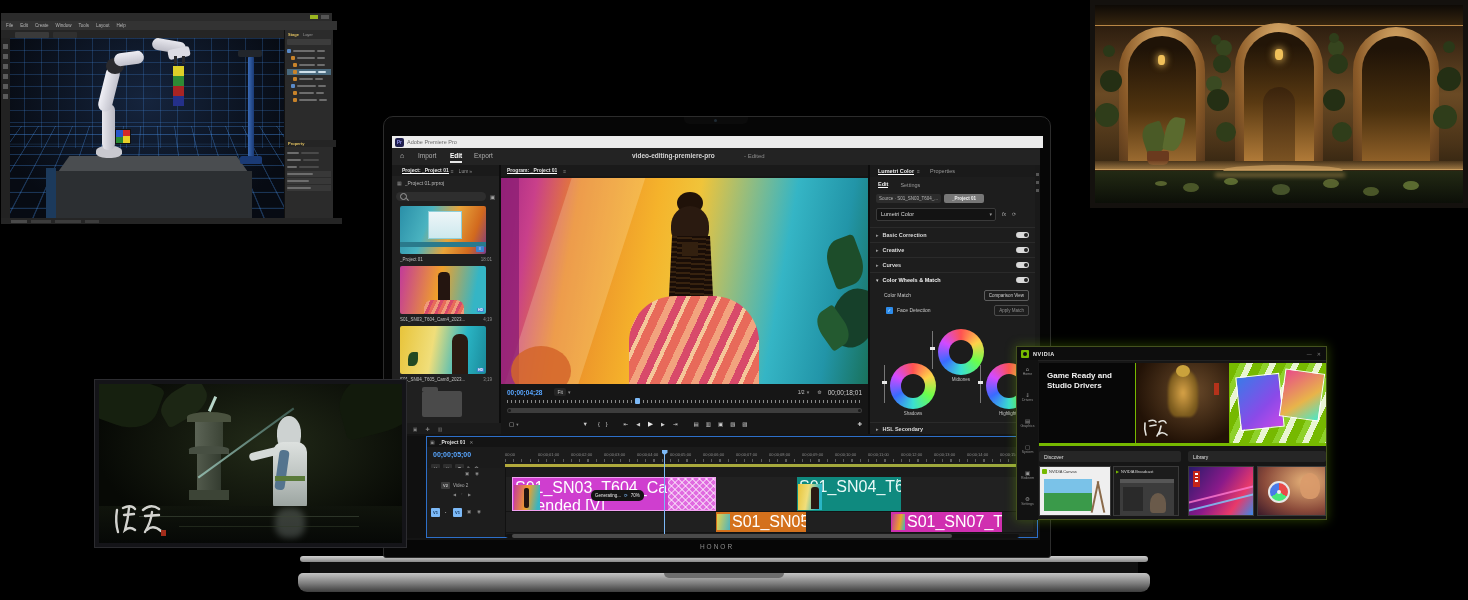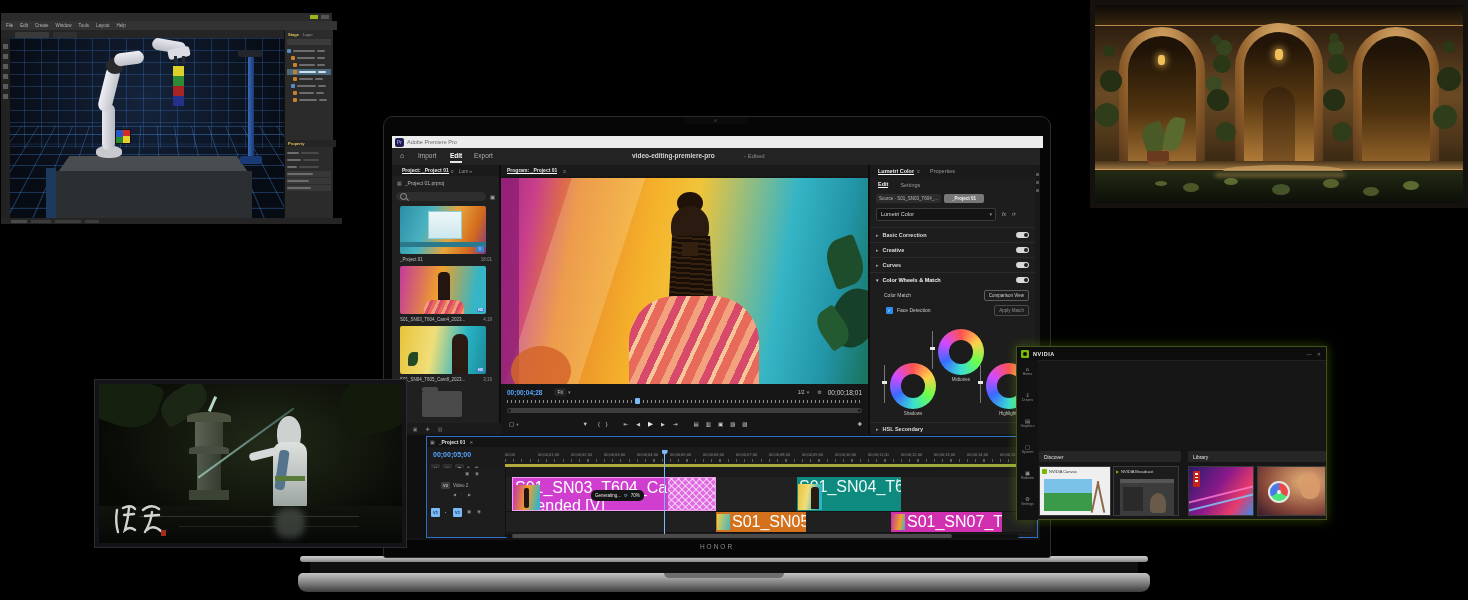--- a/index.html
+++ b/index.html
@@ -613,20 +613,44 @@
       <div class="a" style="left:0;top:110px;width:21px;text-align:center">
         <div class="f55" style="color:#9a9a9a">▣</div>
         <div class="f35" style="color:#8f8f8f">Redeem</div>
       </div>
       <div class="a" style="left:0;top:136px;width:21px;text-align:center">
         <div class="f55" style="color:#9a9a9a">⚙</div>
         <div class="f35" style="color:#8f8f8f">Settings</div>
       </div>
     </div>
 
+    <div class="a" style="left:22px;top:16px;width:287px;height:83px;background:#76b900">
+      <div class="a" style="left:0;top:0;width:96px;height:80px;background:#070707">
+        <div class="f8 b" style="padding:8px 8px 0 8px;color:#f2f2f2;line-height:1.25">Game Ready and Studio Drivers</div>
+      </div>
+      <div class="a" style="left:97px;top:0;width:93px;height:80px;background:radial-gradient(at 60% 35%,#6a4a2a,#221206 72%);overflow:hidden">
+        <div class="a" style="left:32px;top:6px;width:30px;height:48px;background:radial-gradient(#d8a347,#7a5a1d 70%);border-radius:45% 45% 30% 30%;filter:blur(1px)"></div>
+        <div class="a" style="left:40px;top:2px;width:14px;height:12px;background:#caa23c;border-radius:50%"></div>
+        <svg class="a" style="left:6px;bottom:4px" width="26" height="22" viewBox="0 0 26 22">
+          <g stroke="#efefea" stroke-width="1.6" stroke-linecap="round" fill="none" opacity=".95">
+            <path d="M3 6 Q2 12 4 18"></path>
+              <path d="M7 4 Q12 2 14 5"></path>
+              <path d="M8 9 L14 8"></path>
+            <path d="M17 5 Q22 2 24 6"></path>
+              <path d="M19 9 Q18 15 15 19"></path>
+              <path d="M17 17 Q21 14 25 18"></path>
+          </g>
+        </svg>
+        <div class="a" style="right:10px;top:20px;width:5px;height:12px;background:#b5321a"></div>
+      </div>
+      <div class="a" style="left:191px;top:0;width:96px;height:80px;background:repeating-linear-gradient(115deg,#76b900 0 9px,#8ed12a 9px 15px,#e9f5d2 15px 21px);overflow:hidden">
+        <div class="a" style="left:8px;top:12px;width:42px;height:52px;background:linear-gradient(140deg,#3a7ae8,#8a4ae8 60%,#c94ae8);border:1px solid #fff;transform:rotate(-6deg)"></div>
+        <div class="a" style="left:52px;top:8px;width:38px;height:46px;background:linear-gradient(140deg,#e84a8a,#e8b44a 60%,#4ae8c9);border:1px solid #fff;transform:rotate(8deg)"></div>
+      </div>
+    </div>
 
     <div class="a f5 f" style="left:22px;top:104px;width:142px;height:11px;background:#262626;border-radius:2px">
       <span style="margin-left:5px;color:#e0e0e0">Discover</span>
     </div>
     <div class="a f5 f" style="left:171px;top:104px;width:138px;height:11px;background:#262626;border-radius:2px">
       <span style="margin-left:5px;color:#e0e0e0">Library</span>
     </div>
 
     <div class="a" style="left:22px;top:119px;width:72px;height:50px;background:#efefef;border:1px solid #3a3a3a;box-sizing:border-box;overflow:hidden">
       <div class="f" style="gap:2px;padding:2px">

